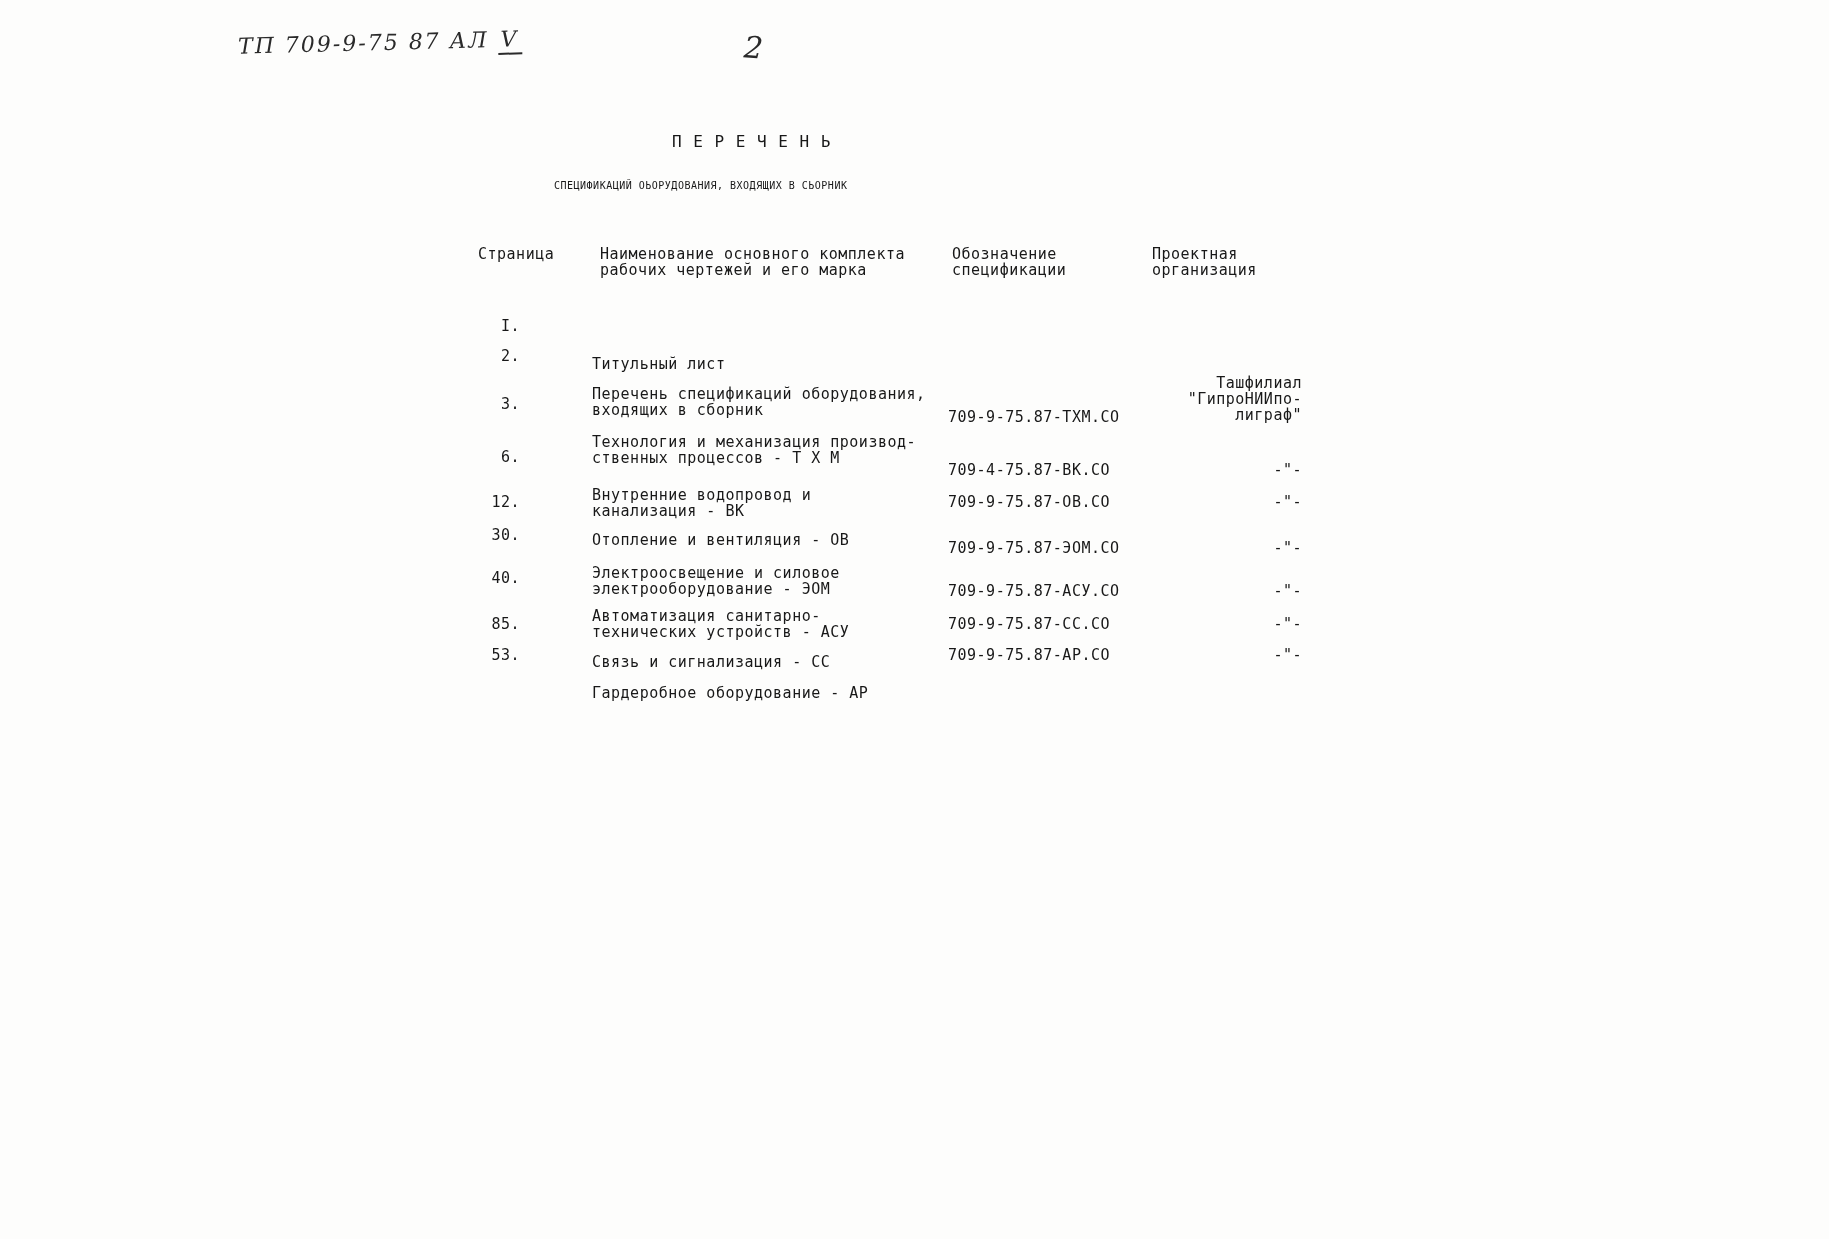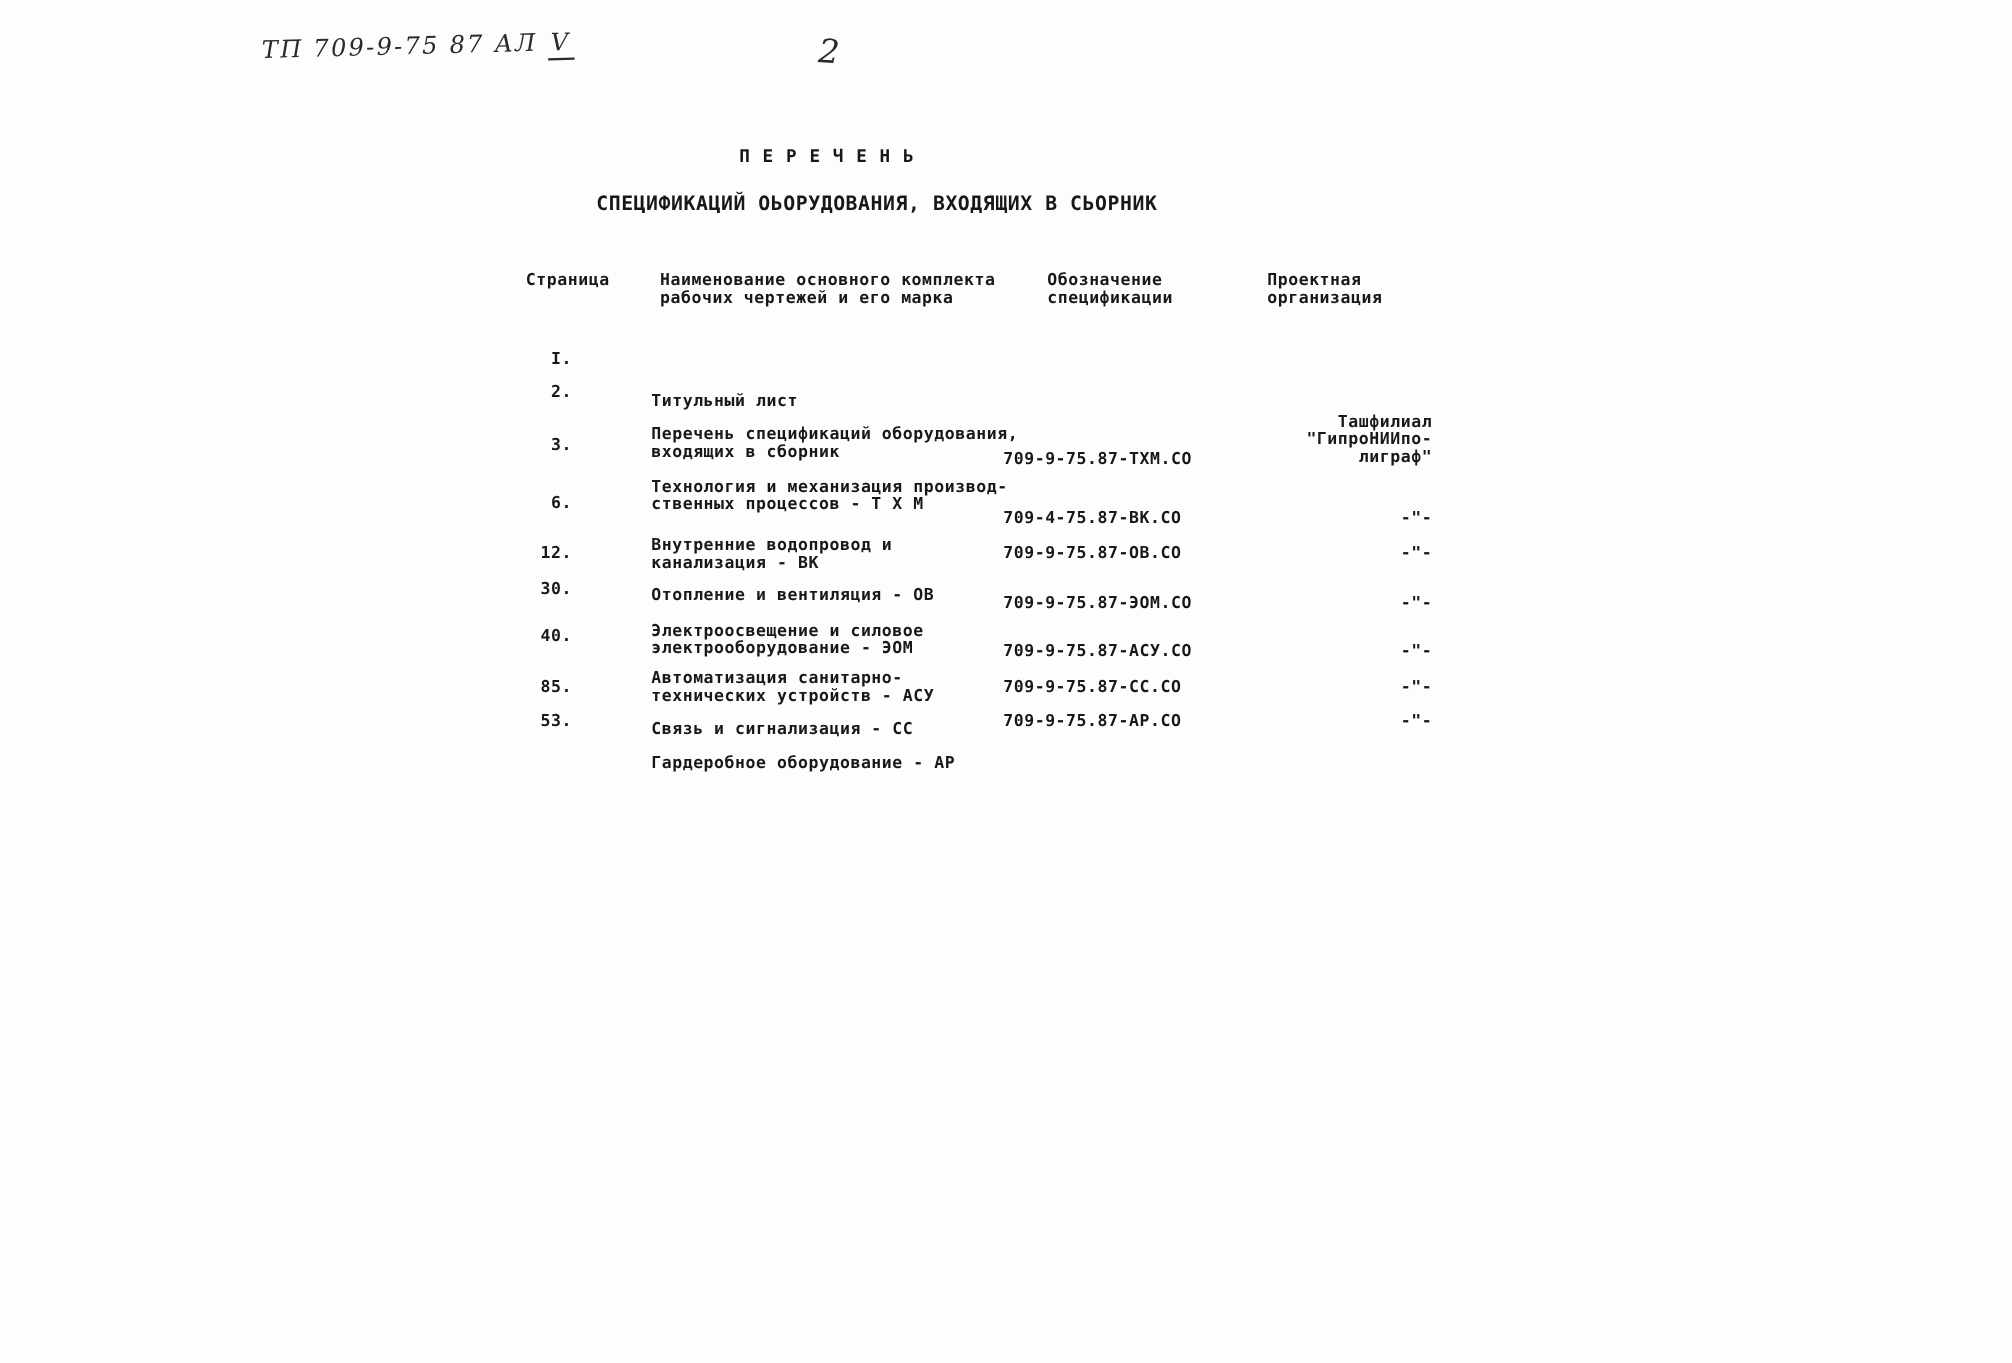--- a/index.html
+++ b/index.html
@@ -29,43 +29,43 @@
     padding: 0 3px 1px 3px;
   }
   .pagenum {
     left: 744px; top: 30px;
     font-size: 30px;
     transform: rotate(4deg);
   }
   
   .tw {
     font-size: 15px;
-    font-weight: 700;
+    font-weight: 400;
     line-height: 16px;
     white-space: pre-line;
     letter-spacing: 0.5px;
   }
   .title {
     position: absolute;
     left: 672px; top: 134px;
     font-size: 16px;
     letter-spacing: 1px;
   }
   .subtitle {
     position: absolute;
-    left: 542px; top: 178px;
-    font-size: 18px;
+    left: 554px; top: 178px;
+    font-size: 10px;
     letter-spacing: 0.5px;
   }
   
   .row { position: absolute; left: 0; width: 100%; height: 1px; }
   .cell { position: absolute; top: 0; }
   .c-page   { left: 430px; width: 90px; text-align: right; }
   .c-name   { left: 592px; width: 345px; margin-top: 38px; }
-  .c-desig  { left: 912px; width: 195px; }
+  .c-desig  { left: 948px; width: 195px; }
   .c-org    { left: 1152px; width: 150px; text-align: right; }
   .h-page   { left: 478px; text-align: center; }
   .h-name   { left: 600px; width: 320px; }
   .h-desig  { left: 952px; width: 180px; }
   .h-org    { left: 1152px; width: 150px; }
   .mid  { top: 13px; }   
   .up   { top: -21px; }  
 </style>
 </head>
 <body>

